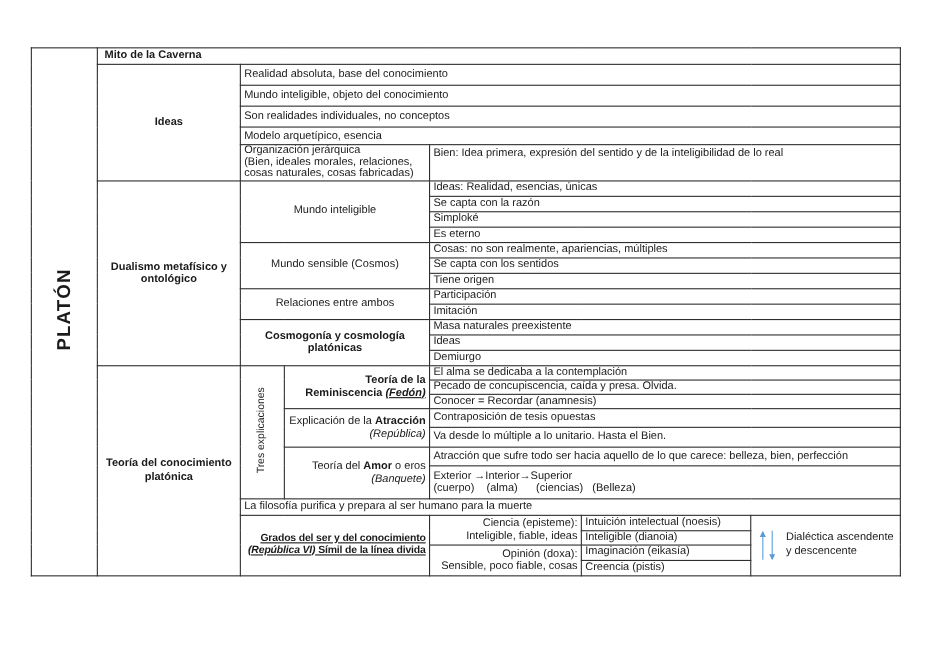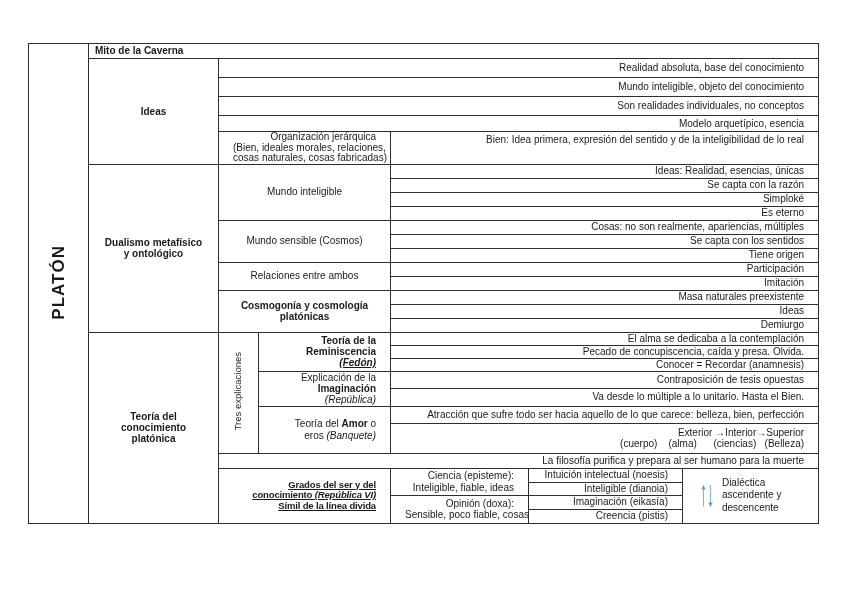--- a/index.html
+++ b/index.html
@@ -1,25 +1,25 @@
 <!DOCTYPE html>
 <html><head>
 <meta charset="utf-8">
 <style>
   html,body{margin:0;padding:0;background:#ffffff;}
   body{width:848px;height:599px;position:relative;font-family:"Liberation Sans",sans-serif;color:#1a1a1a;}
   table.sheet{position:absolute;left:28px;top:43px;width:790px;border-collapse:collapse;table-layout:fixed;}
-  td{border:1px solid #2e2e2e;font-size:10px;line-height:1.12;padding:0 14px;vertical-align:middle;overflow:hidden;white-space:nowrap;}
+  td{border:1px solid #2e2e2e;font-size:10px;line-height:1.12;padding:0 3px;vertical-align:middle;overflow:hidden;white-space:nowrap;}
   .wrap{white-space:normal;}
   .b{font-weight:bold;}
   .i{font-style:italic;}
   .u{text-decoration:underline;}
   .lbl{font-weight:bold;text-align:center;white-space:normal;}
   .sub{text-align:center;white-space:normal;margin-left:48px;}
-  .data{text-align:right;}
+  .data{text-align:left;}
   .vtop{vertical-align:top;padding-top:2px;}
   .vcell{text-align:center;}
   .vtext{display:inline-block;writing-mode:vertical-rl;transform:rotate(180deg);white-space:nowrap;}
   .platon-text{font-weight:bold;font-size:17px;letter-spacing:1px;}
   .tres-text{font-size:9.5px;}
   .line{display:block;white-space:nowrap;}
   .pre{white-space:pre;}
   .org{line-height:1.05;}
   .grados{font-size:9.5px;letter-spacing:-0.15px;text-decoration:underline;}
   .ctr{text-align:right;}
@@ -122,21 +122,21 @@
     <td colspan="3" class="data">El alma se dedicaba a la contemplación</td>
   </tr>
   <tr style="height:13px">
         <td colspan="3" class="data">Pecado de concupiscencia, caída y presa. Olvida.</td>
       </tr>
   <tr style="height:13px">
         <td colspan="3" class="data">Conocer = Recordar (anamnesis)</td>
       </tr>
 
   <tr style="height:17px">
-    <td rowspan="2" class="ctr wrap"><span>Explicación de la </span><span class="b">Imaginación</span><span class="i"> (República)</span></td>
+    <td rowspan="2" class="ctr wrap"><span>Explicación de la </span><span class="b">Atracción</span><span class="i"> (República)</span></td>
     <td colspan="3" class="data">Contraposición de tesis opuestas</td>
   </tr>
   <tr style="height:18px">
         <td colspan="3" class="data">Va desde lo múltiple a lo unitario. Hasta el Bien.</td>
       </tr>
 
   <tr style="height:17px">
     <td rowspan="2" class="ctr wrap"><span>Teoría del </span><span class="b">Amor</span><span> o eros </span><span class="i">(Banquete)</span></td>
     <td colspan="3" class="data">Atracción que sufre todo ser hacia aquello de lo que carece: belleza, bien, perfección</td>
   </tr>

